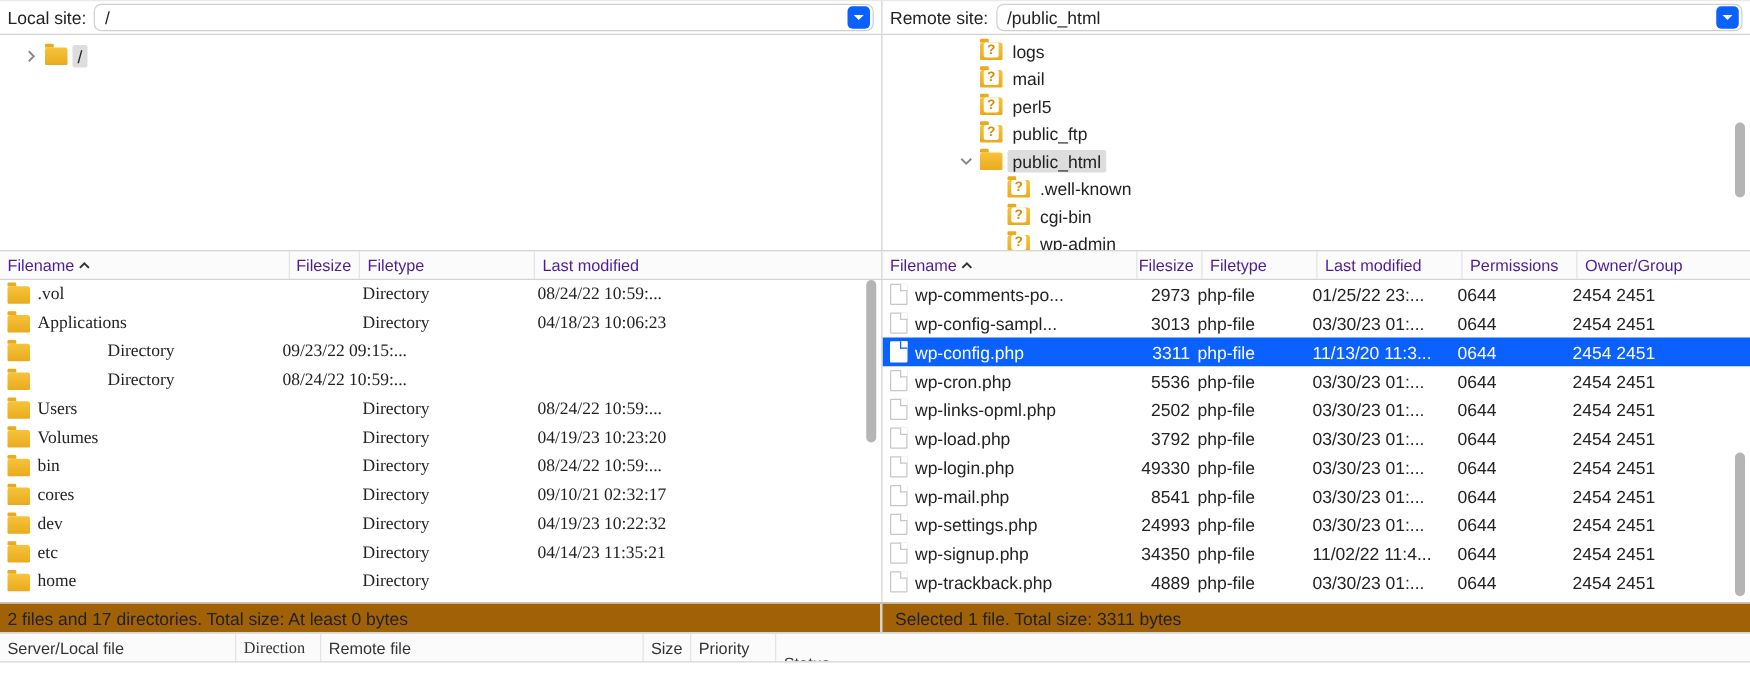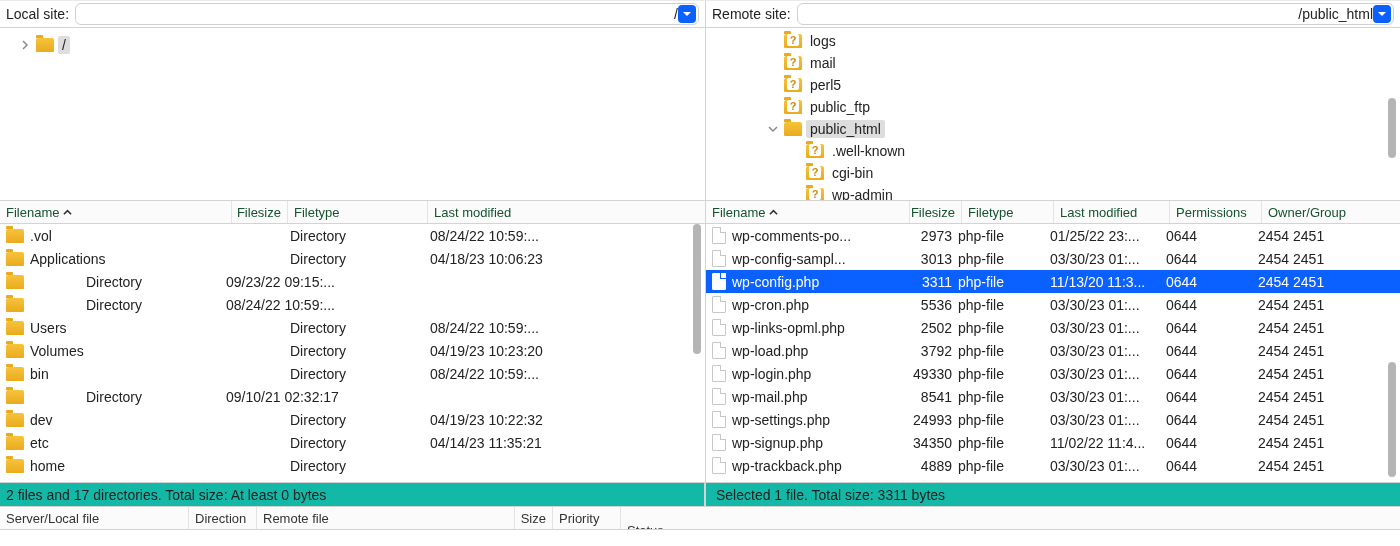--- a/index.html
+++ b/index.html
@@ -1,19 +1,19 @@
 <!DOCTYPE html>
 <html><head>
 <meta charset="utf-8">
 <style>
   * { box-sizing: border-box; margin: 0; padding: 0; }
   html, body { width: 1400px; height: 546px; font-family: -apple-system, "Helvetica Neue", Arial, sans-serif; font-size: 13px; color: #222; background: #fff; overflow: hidden; }
   .root { display: flex; flex-direction: column; height: 100%; }
   .top-row { display: flex; height: 28px; border-top: 1px solid #eaeaea; border-bottom: 1px solid #d3d3d3; }
-  .site-pane { display: flex; align-items: center; padding: 0 6px; gap: 6px; text-align: right; }
+  .site-pane { display: flex; align-items: center; padding: 0 6px; gap: 6px; }
   .site-pane.local { width: 706px; border-right: 1px solid #d3d3d3; }
   .site-pane.remote { flex: 1; }
   .site-label { font-size: 14px; white-space: nowrap; }
   .site-combo { flex: 1; display: flex; align-items: center; border: 1px solid #d0d0d0; border-radius: 6px; height: 22px; background: #fff; padding: 0 2px 0 8px; }
   .site-value { flex: 1; font-size: 14px; }
   .combo-button { width: 18px; height: 18px; border-radius: 4px; background: #0a61ff; display: flex; align-items: center; justify-content: center; }
   .combo-button svg { width: 10px; height: 10px; fill: #fff; }
 
   .tree-row { display: flex; height: 172px; }
   .tree-pane { overflow: hidden; position: relative; }
@@ -28,45 +28,45 @@
   .folder-yellow::before { content:""; position:absolute; top:-3px; left:0; width:7px; height:3px; background:#e9ab1d; border-radius:1px 1px 0 0;}
   .q-overlay { position: absolute; left: 3px; top: 0px; width: 12px; height: 12px; background: #fff; border-radius: 2px; font-weight: bold; font-size: 11px; color: #d68a00; display:flex; align-items:center; justify-content:center; line-height:1;}
   .tree-label { padding: 1px 4px; border-radius: 2px; }
   .tree-label.sel { background: #dddddd; }
   .remote-scroll { position: absolute; right: 4px; top: 70px; width: 8px; height: 60px; background: #b5b5b5; border-radius: 4px; }
 
   .list-head-row { display: flex; height: 24px; border-top: 1px solid #d3d3d3; border-bottom: 1px solid #d3d3d3; background: #fbfbfb; }
   .list-head-pane { display: flex; align-items: center; }
   .list-head-pane.local { width: 706px; border-right: 1px solid #d3d3d3; }
   .list-head-pane.remote { flex: 1; }
-  .col-head { font-size: 13px; color: #14532d; padding-left: 6px; display: flex; align-items: center; border-right: 1px solid #e4e4e4; height: 100%; }
+  .col-head { font-size: 13px; color: #4c1d95; padding-left: 6px; display: flex; align-items: center; border-right: 1px solid #e4e4e4; height: 100%; }
   .col-head.right { justify-content: flex-end; padding-right: 6px; }
   .sort-arrow { margin-left: 4px; }
   .sort-arrow svg { width: 9px; height: 9px; stroke: #333; fill: none; stroke-width: 1.8; }
 
   .list-row { display: flex; height: 258px; position: relative; }
   .list-pane { overflow: hidden; position: relative; }
-  .list-pane.local { width: 706px; border-right: 1px solid #d3d3d3; }
+  .list-pane.local { width: 706px; border-right: 1px solid #d3d3d3; font-family: Liberation Serif, serif; }
   .list-pane.remote { flex: 1; }
   .file-row { display: flex; align-items: center; height: 23px; font-size: 14px; }
   .file-row.sel { background: #0a61ff; color: #fff; }
   .file-icon { width: 18px; height: 14px; margin-left: 6px; margin-right: 6px; display:inline-block; position:relative; }
   .icon-folder { background: linear-gradient(#f6c33c,#e9ab1d); border-radius:2px 2px 1px 1px; }
   .icon-folder::before { content:""; position:absolute; top:-3px; left:0; width:7px; height:3px; background:#e9ab1d; border-radius:1px 1px 0 0;}
   .icon-file { width:14px; height:17px; margin-top:-1px; background:#fff; border:1px solid #c7c7c7; border-radius:1px; position:relative;}
   .icon-file::after { content:""; position:absolute; top:-1px; right:-1px; width:5px; height:5px; background:#fff; border-left:1px solid #c7c7c7; border-bottom:1px solid #c7c7c7;}
   .icon-file.sel { background:#fff; border-color:#fff;}
   .icon-file.sel::after { background:#fff; border-color:#0a61ff;}
   .cell { overflow: hidden; white-space: nowrap; text-overflow: ellipsis; padding-right: 6px; }
   .cell.right { text-align: right; }
 
   .local-scroll { position:absolute; right:4px; top:0; width:8px; height:130px; background:#b5b5b5; border-radius:4px; }
   .remote-list-scroll { position:absolute; right:4px; top:138px; width:8px; height:115px; background:#b5b5b5; border-radius:4px; }
 
-  .status-row { display: flex; height: 24px; border-top: 1px solid #d3d3d3; background: #14b8a6; font-size: 14px; align-items: stretch; }
+  .status-row { display: flex; height: 24px; border-top: 1px solid #d3d3d3; background: #a16207; font-size: 14px; align-items: stretch; }
   .status-pane { display: flex; align-items: center; padding-left: 6px; }
   .status-pane.local { width: 706px; border-right: 2px solid #d3d3d3; }
   .status-pane.remote { flex: 1; padding-left: 10px; }
 
   .queue-head-row { display:flex; height: 23px; border-top: 1px solid #d3d3d3; background:#fbfbfb; align-items:center; }
   .qcol { font-size:13px; color:#333; padding-left:6px; border-right:1px solid #e4e4e4; height:100%; display:flex; align-items:center;}
   .qcol.right { justify-content:flex-end; padding-right:6px;}
   .queue-body { flex:1; background:#fff; border-top:1px solid #d3d3d3;}
 
   
@@ -77,21 +77,21 @@
   
   .rc-name { width: 204px; }
   .rc-size { width: 52px; }
   .rc-type { width: 92px; }
   .rc-mod  { width: 116px; }
   .rc-perm { width: 92px; }
   .rc-own  { flex:1; }
 
   
   .q-server { width: 189px;}
-  .q-dir { width: 68px;}
+  .q-dir { width: 68px; font-family: Liberation Serif, serif;}
   .q-remote { width: 258px;}
   .q-size { width: 38px;}
   .q-prio { width: 68px;}
   .q-stat { flex:1;margin-top:24px;}
 </style>
 </head>
 <body>
 
 <div class="root">
 
@@ -287,20 +287,21 @@
           </div>
           <div class="file-row">
             <span class="file-icon icon-folder"></span>
             <span class="cell lc-name" style="width:204px">bin</span>
             <span class="cell right lc-size"></span>
             <span class="cell lc-type">Directory</span>
             <span class="cell lc-mod">08/24/22 10:59:...</span>
           </div>
           <div class="file-row">
             <span class="file-icon icon-folder"></span>
+            <span class="cell lc-name" style="width:204px">cores</span>
             <span class="cell right lc-size"></span>
             <span class="cell lc-type">Directory</span>
             <span class="cell lc-mod">09/10/21 02:32:17</span>
           </div>
           <div class="file-row">
             <span class="file-icon icon-folder"></span>
             <span class="cell lc-name" style="width:204px">dev</span>
             <span class="cell right lc-size"></span>
             <span class="cell lc-type">Directory</span>
             <span class="cell lc-mod">04/19/23 10:22:32</span>

